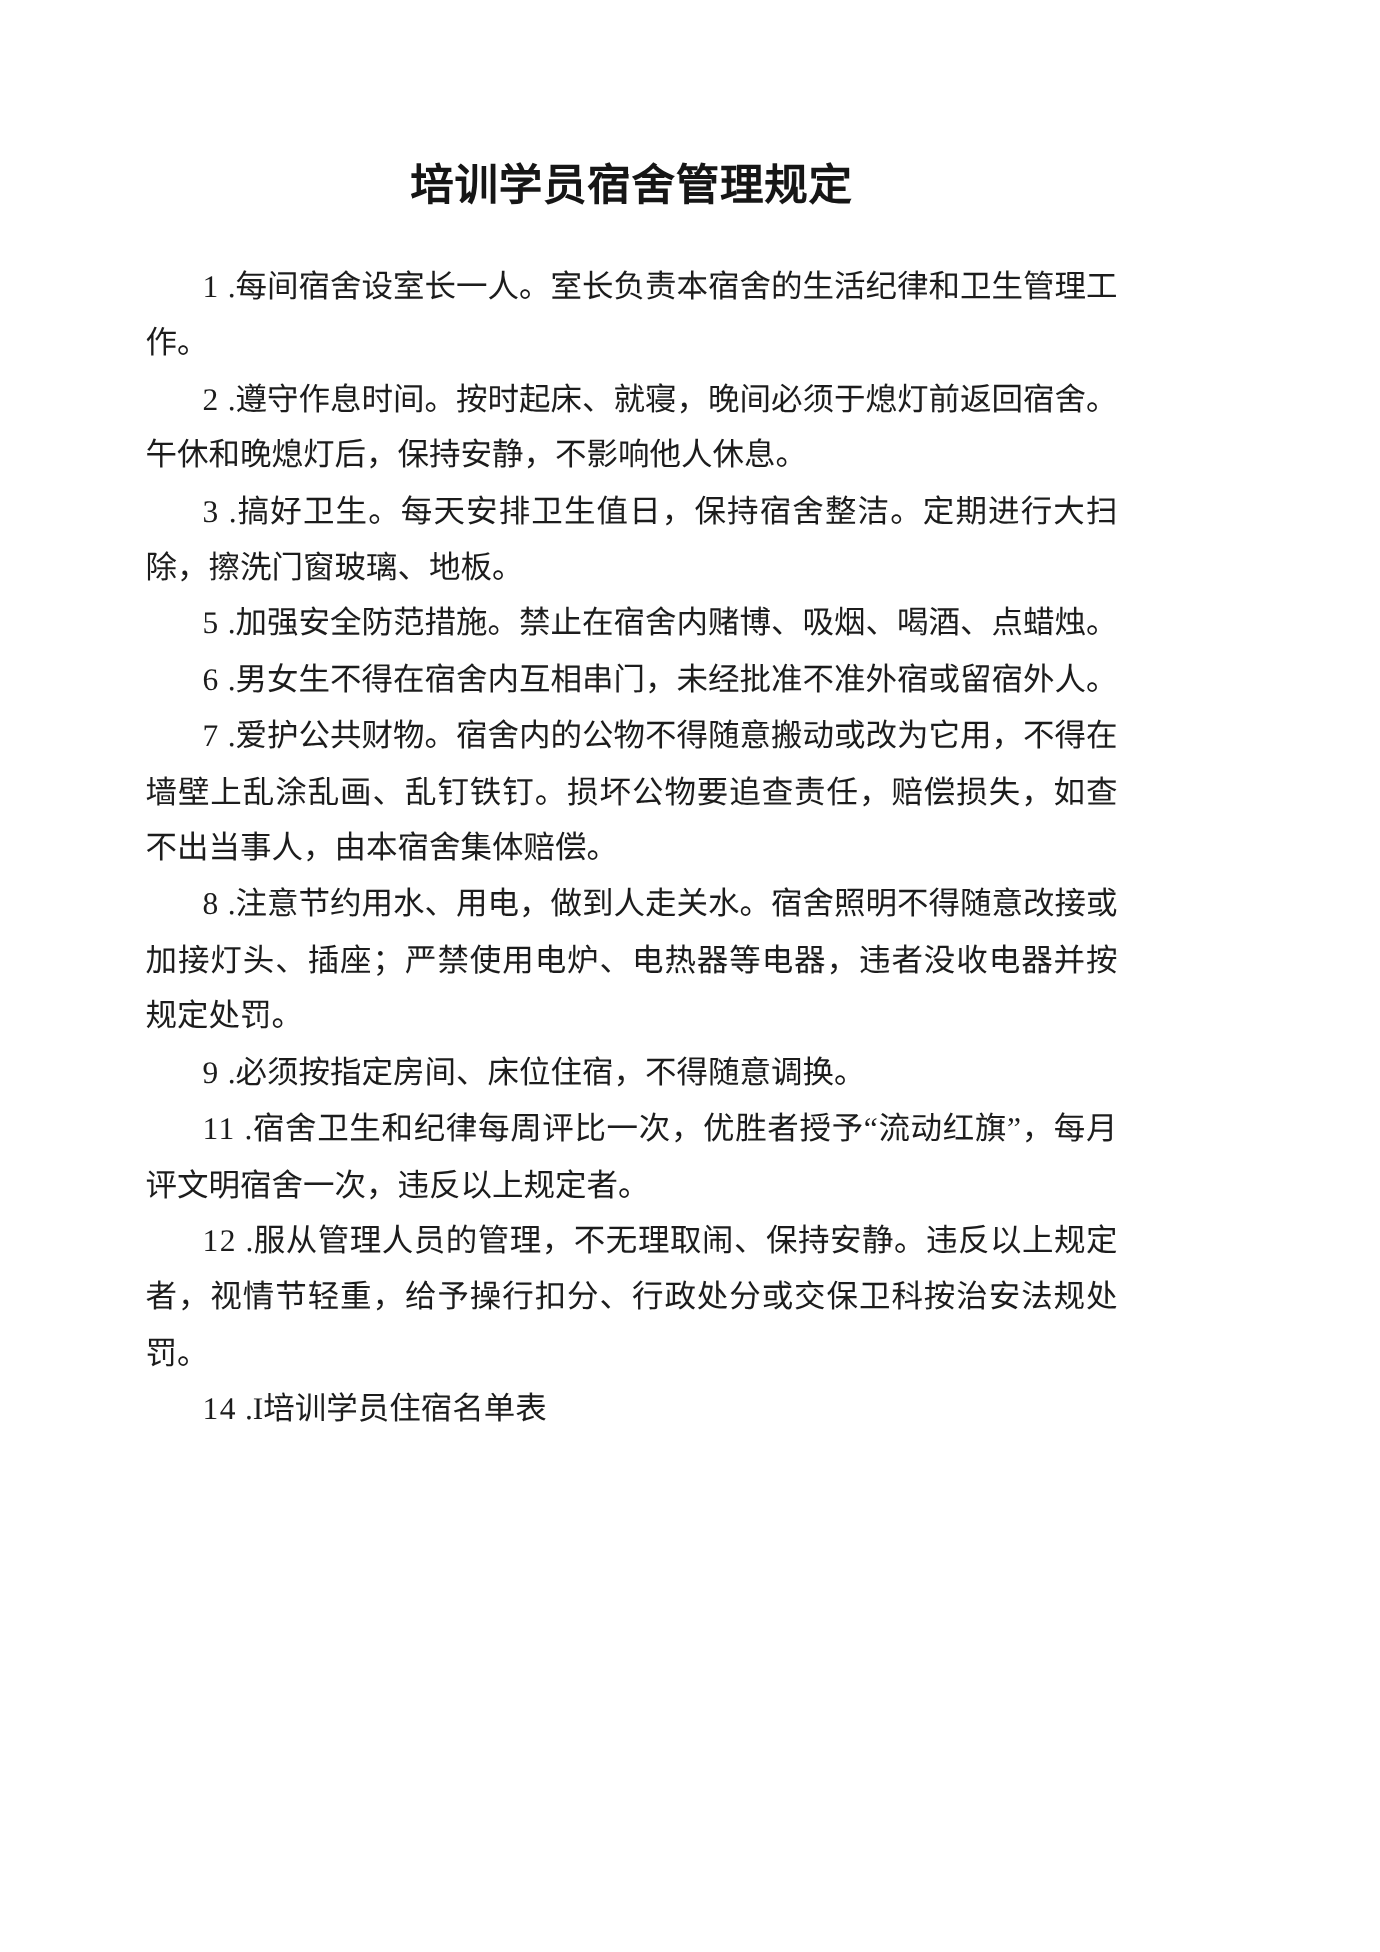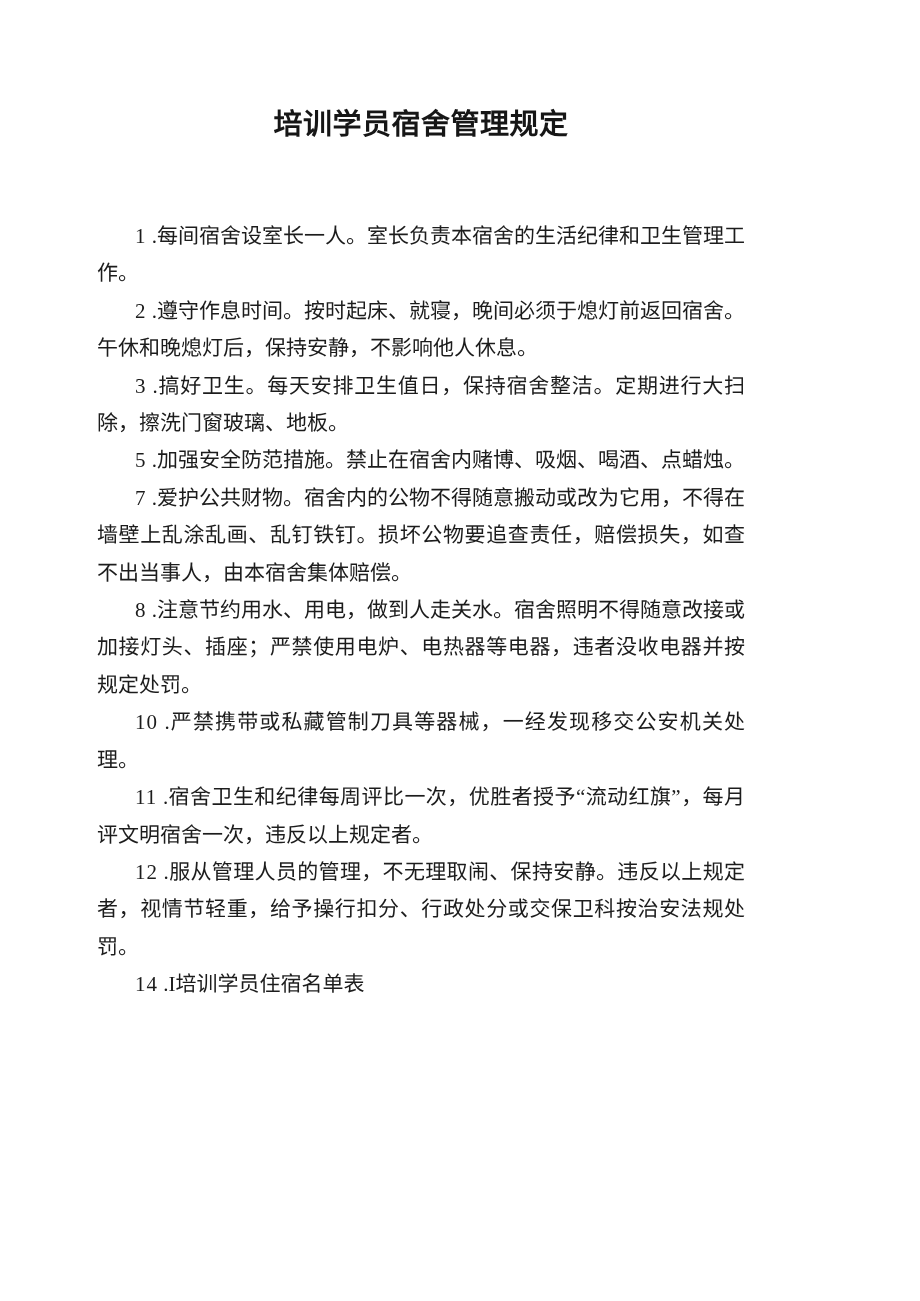--- a/index.html
+++ b/index.html
@@ -21,21 +21,21 @@
     margin: 0;
     padding-top: 104px;
     text-align: center;
     font-size: 29px;
     line-height: 40px;
     font-weight: bold;
     letter-spacing: 0.5px;
     color: #161616;
   }
   .doc-body {
-    margin: 74px 97px 0 97px;
+    margin: 29px 97px 0 97px;
     font-size: 21px;
     line-height: 37.4px;
     text-align: justify;
     color: #1c1c1c;
   }
   .para {
     margin: 0;
     padding: 0;
     text-indent: 38px;
   }
@@ -54,27 +54,28 @@
   <div class="doc-body">
   <p class="para"><span class="item-number">1</span><span class="item-separator"> .</span><span>每间宿舍设室长一人。室长负责本宿舍的生活纪律和卫生管理工作。</span></p>
 
   <p class="para"><span class="item-number">2</span><span class="item-separator"> .</span><span>遵守作息时间。按时起床、就寝，晚间必须于熄灯前返回宿舍。午休和晚熄灯后，保持安静，不影响他人休息。</span></p>
 
   <p class="para"><span class="item-number">3</span><span class="item-separator"> .</span><span>搞好卫生。每天安排卫生值日，保持宿舍整洁。定期进行大扫除，擦洗门窗玻璃、地板。</span></p>
 
 
   <p class="para"><span class="item-number">5</span><span class="item-separator"> .</span><span>加强安全防范措施。禁止在宿舍内赌博、吸烟、喝酒、点蜡烛。</span></p>
 
+  <p class="para"><span class="item-number">6</span><span class="item-separator"> .</span><span>男女生不得在宿舍内互相串门，未经批准不准外宿或留宿外人。</span></p>
 
   <p class="para"><span class="item-number">7</span><span class="item-separator"> .</span><span>爱护公共财物。宿舍内的公物不得随意搬动或改为它用，不得在墙壁上乱涂乱画、乱钉铁钉。损坏公物要追查责任，赔偿损失，如查不出当事人，由本宿舍集体赔偿。</span></p>
 
   <p class="para"><span class="item-number">8</span><span class="item-separator"> .</span><span>注意节约用水、用电，做到人走关水。宿舍照明不得随意改接或加接灯头、插座；严禁使用电炉、电热器等电器，违者没收电器并按规定处罚。</span></p>
 
+  <p class="para"><span class="item-number">9</span><span class="item-separator"> .</span><span>必须按指定房间、床位住宿，不得随意调换。</span></p>
 
-  <p class="para"><span class="item-number">10</span><span class="item-separator"> .</span><span>严禁携带或私藏管制刀具等器械，一经发现移交公安机关处理。</span></p>
 
   <p class="para"><span class="item-number">11</span><span class="item-separator"> .</span><span>宿舍卫生和纪律每周评比一次，优胜者授予“流动红旗”，每月评文明宿舍一次，违反以上规定者。</span></p>
 
   <p class="para"><span class="item-number">12</span><span class="item-separator"> .</span><span>服从管理人员的管理，不无理取闹、保持安静。违反以上规定者，视情节轻重，给予操行扣分、行政处分或交保卫科按治安法规处罚。</span></p>
 
 
   <p class="para"><span class="item-number">14</span><span class="item-separator"> .</span><span>I培训学员住宿名单表</span></p>
 </div>
 </div>
 

